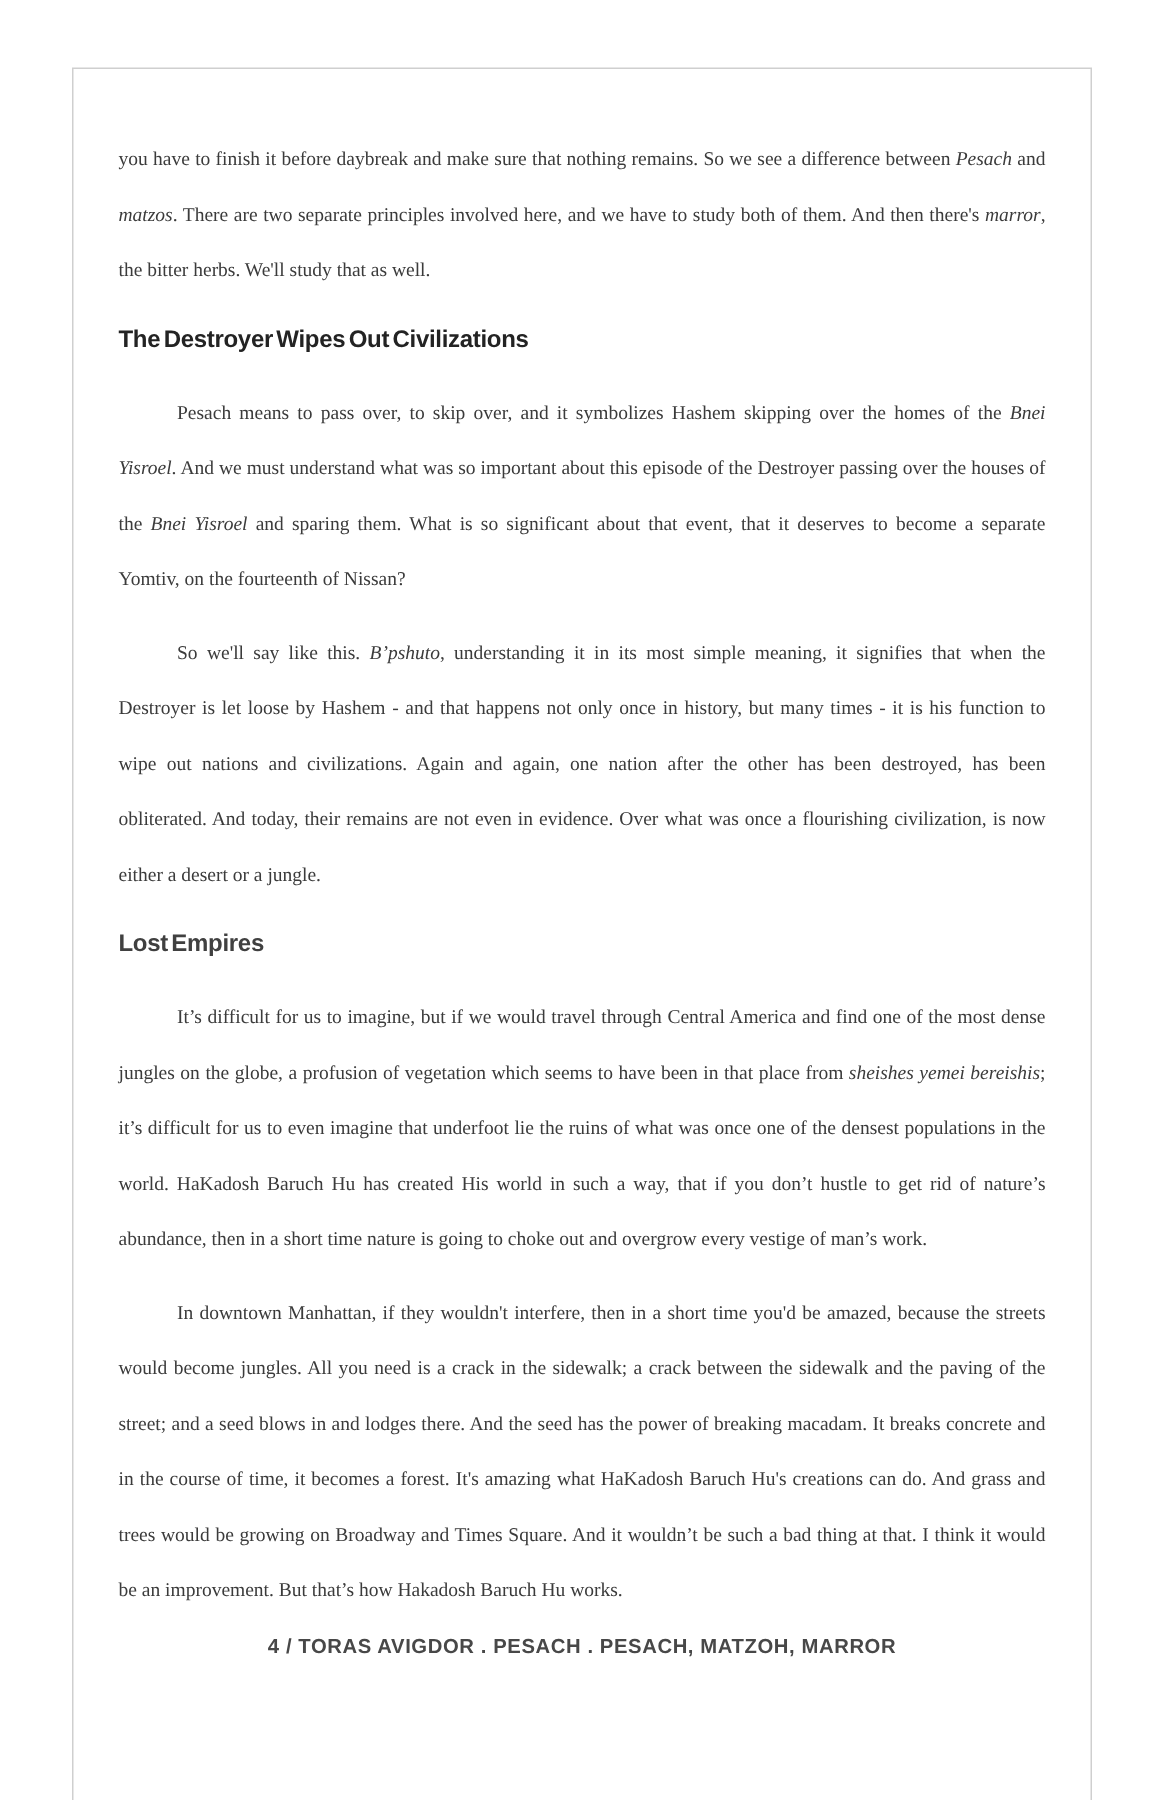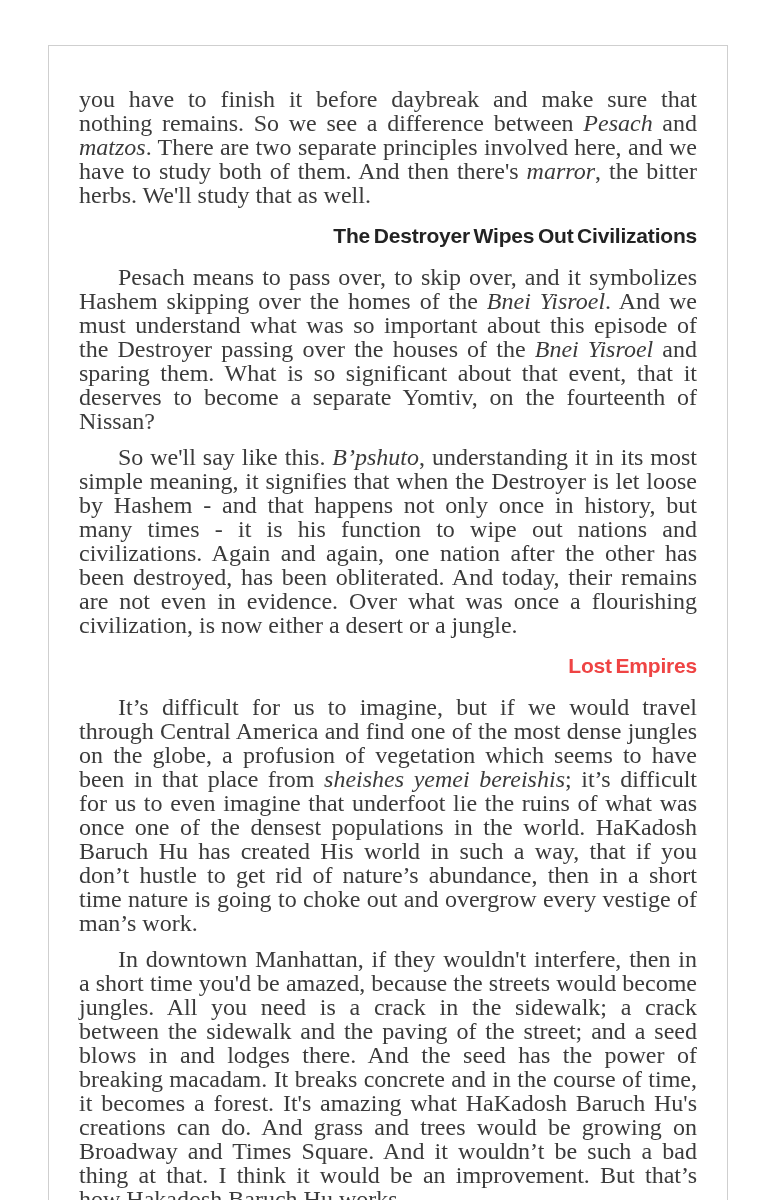--- a/index.html
+++ b/index.html
@@ -19,38 +19,38 @@
     height: 1185px;
     box-sizing: border-box;
     border: 1px solid #cfcfcf;
     background: #ffffff;
   }
   .page-content {
     padding: 41px 30px 0 30px;
   }
   p.body-paragraph {
     margin: 0 0 12px 0;
-    font-size: 24px;
-    line-height: 24px;
+    font-size: 13px;
+    line-height: 37px;
     color: #3b3b3b;
     text-align: justify;
   }
   p.body-paragraph.indented {
     text-indent: 39px;
   }
   p.body-paragraph em {
     font-style: italic;
   }
   h2.section-heading {
     font-family: "Liberation Sans", sans-serif;
     font-weight: 700;
-    font-size: 21px;
+    font-size: 16px;
     line-height: 20px;
     color: #232323;
-    text-align: right;
+    text-align: left;
     letter-spacing: -0.2px;
     word-spacing: -2px;
     margin: 19px 0 19px 0;
   }
   .page-footer {
     margin-top: 12px;
     text-align: center;
     font-family: "Liberation Sans", sans-serif;
     font-weight: 700;
     font-size: 13.5px;
@@ -60,18 +60,18 @@
 </style>
 </head>
 <body style="background: rgb(255, 255, 255);">
 
 <div class="page-frame" style="border-color: rgb(207, 207, 207);">
   <div class="page-content">
       <p class="body-paragraph" style="color: rgb(59, 59, 59);"><span>you have to finish it before daybreak and make sure that nothing remains. So we see a difference between </span><em>Pesach</em><span> and </span><em>matzos</em><span>. There are two separate principles involved here, and we have to study both of them. And then there's </span><em>marror</em><span>, the bitter herbs. We'll study that as well.</span></p>
       <h2 class="section-heading" style="color: rgb(35, 35, 35);">The Destroyer Wipes Out Civilizations</h2>
       <p class="body-paragraph indented" style="color: rgb(59, 59, 59);"><span>Pesach means to pass over, to skip over, and it symbolizes Hashem skipping over the homes of the </span><em>Bnei Yisroel</em><span>. And we must understand what was so important about this episode of the Destroyer passing over the houses of the </span><em>Bnei Yisroel</em><span> and sparing them. What is so significant about that event, that it deserves to become a separate Yomtiv, on the fourteenth of Nissan?</span></p>
       <p class="body-paragraph indented" style="color: rgb(59, 59, 59);"><span>So we'll say like this. </span><em>B’pshuto</em><span>, understanding it in its most simple meaning, it signifies that when the Destroyer is let loose by Hashem - and that happens not only once in history, but many times - it is his function to wipe out nations and civilizations. Again and again, one nation after the other has been destroyed, has been obliterated. And today, their remains are not even in evidence. Over what was once a flourishing civilization, is now either a desert or a jungle.</span></p>
-      <h2 class="section-heading" style="color: #ef4444;">Lost Empires</h2>
+      <h2 class="section-heading" style="color: #404040;">Lost Empires</h2>
       <p class="body-paragraph indented" style="color: rgb(59, 59, 59);"><span>It’s difficult for us to imagine, but if we would travel through Central America and find one of the most dense jungles on the globe, a profusion of vegetation which seems to have been in that place from </span><em>sheishes yemei bereishis</em><span>; it’s difficult for us to even imagine that underfoot lie the ruins of what was once one of the densest populations in the world. HaKadosh Baruch Hu has created His world in such a way, that if you don’t hustle to get rid of nature’s abundance, then in a short time nature is going to choke out and overgrow every vestige of man’s work.</span></p>
       <p class="body-paragraph indented" style="color: rgb(59, 59, 59);"><span>In downtown Manhattan, if they wouldn't interfere, then in a short time you'd be amazed, because the streets would become jungles. All you need is a crack in the sidewalk; a crack between the sidewalk and the paving of the street; and a seed blows in and lodges there. And the seed has the power of breaking macadam. It breaks concrete and in the course of time, it becomes a forest. It's amazing what HaKadosh Baruch Hu's creations can do. And grass and trees would be growing on Broadway and Times Square. And it wouldn’t be such a bad thing at that. I think it would be an improvement. But that’s how Hakadosh Baruch Hu works.</span></p>
     </div>
   <div class="page-footer" style="color: rgb(72, 72, 72);">4 / TORAS AVIGDOR . PESACH . PESACH, MATZOH, MARROR</div>
 </div>
 
 </body></html>

